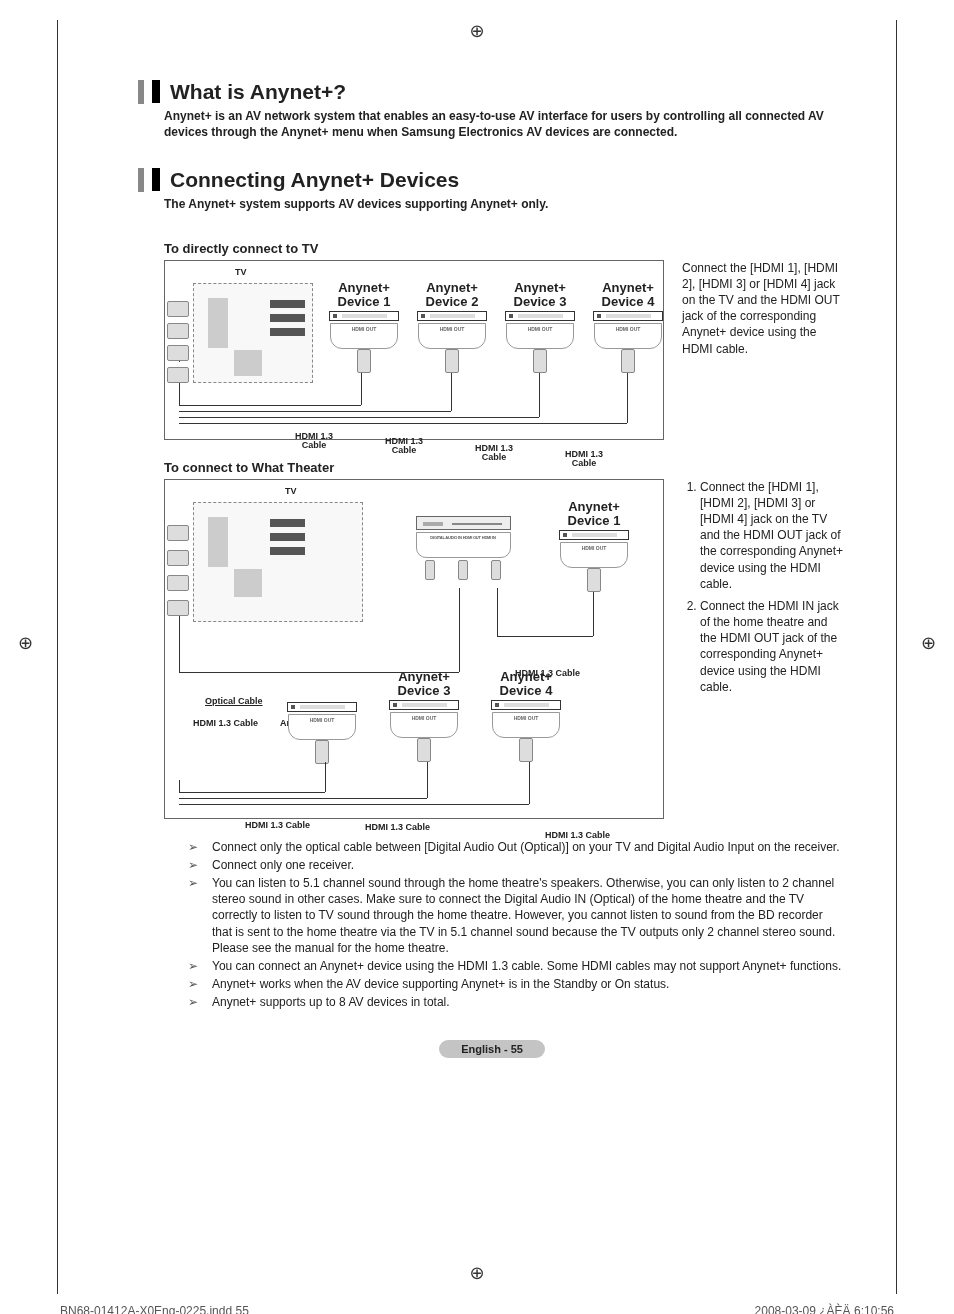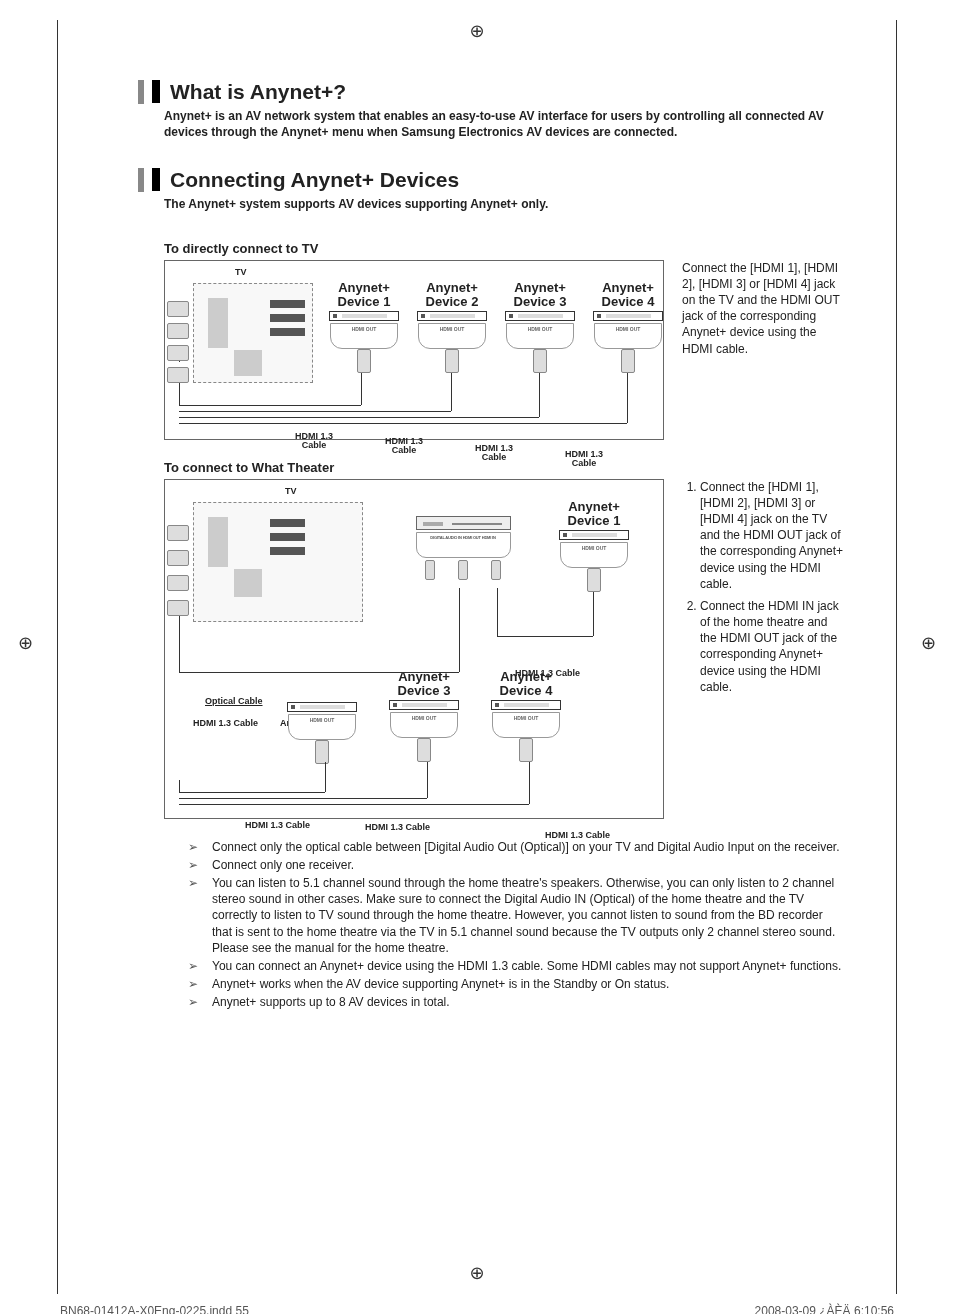--- a/index.html
+++ b/index.html
@@ -390,20 +390,23 @@
     <div class="note-item">
         <span class="arrow">➢</span>
         <span>Anynet+ works when the AV device supporting Anynet+ is in the Standby or On status.</span>
       </div>
     <div class="note-item">
         <span class="arrow">➢</span>
         <span>Anynet+ supports up to 8 AV devices in total.</span>
       </div>
   </div>
 
+  <div class="page-footer">
+    <span class="page-badge">English - 55</span>
+  </div>
 
   <span class="reg-mark reg-bottom">⊕</span>
 </div>
 
 <div class="print-footer">
   <span>BN68-01412A-X0Eng-0225.indd   55</span>
   <span>2008-03-09   ¿ÀÈÄ 6:10:56</span>
 </div>
 
 </body></html>

